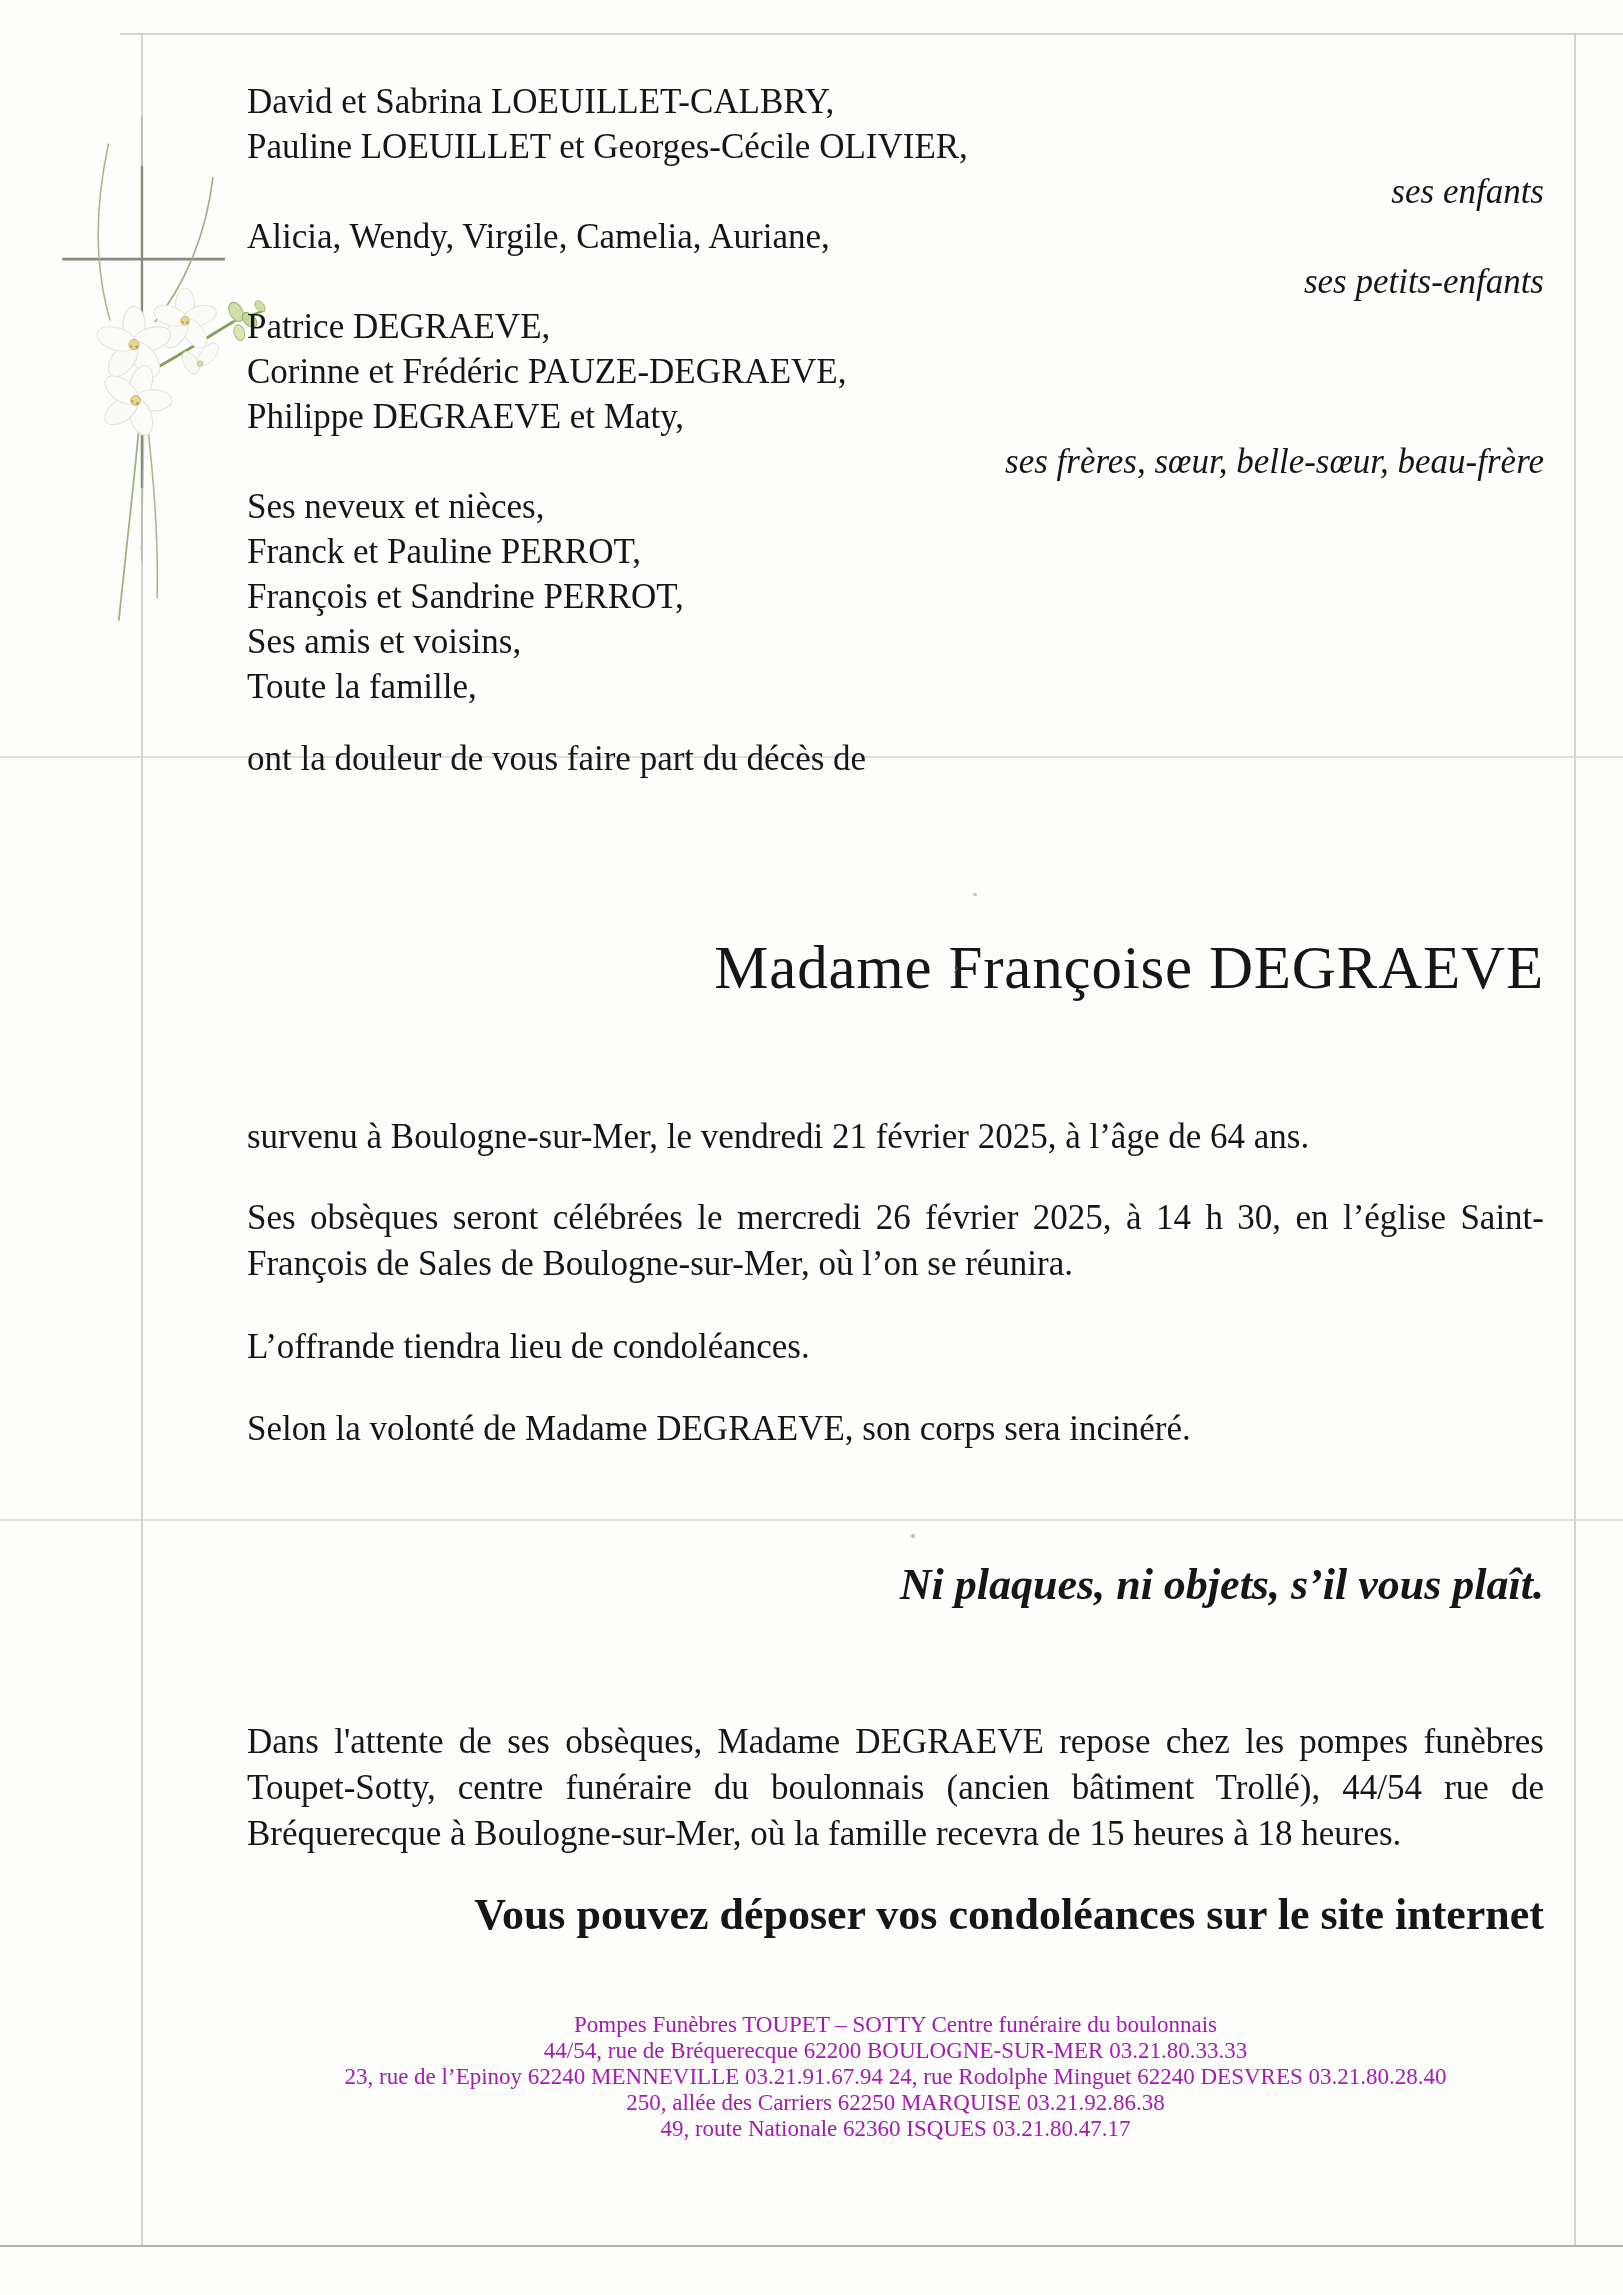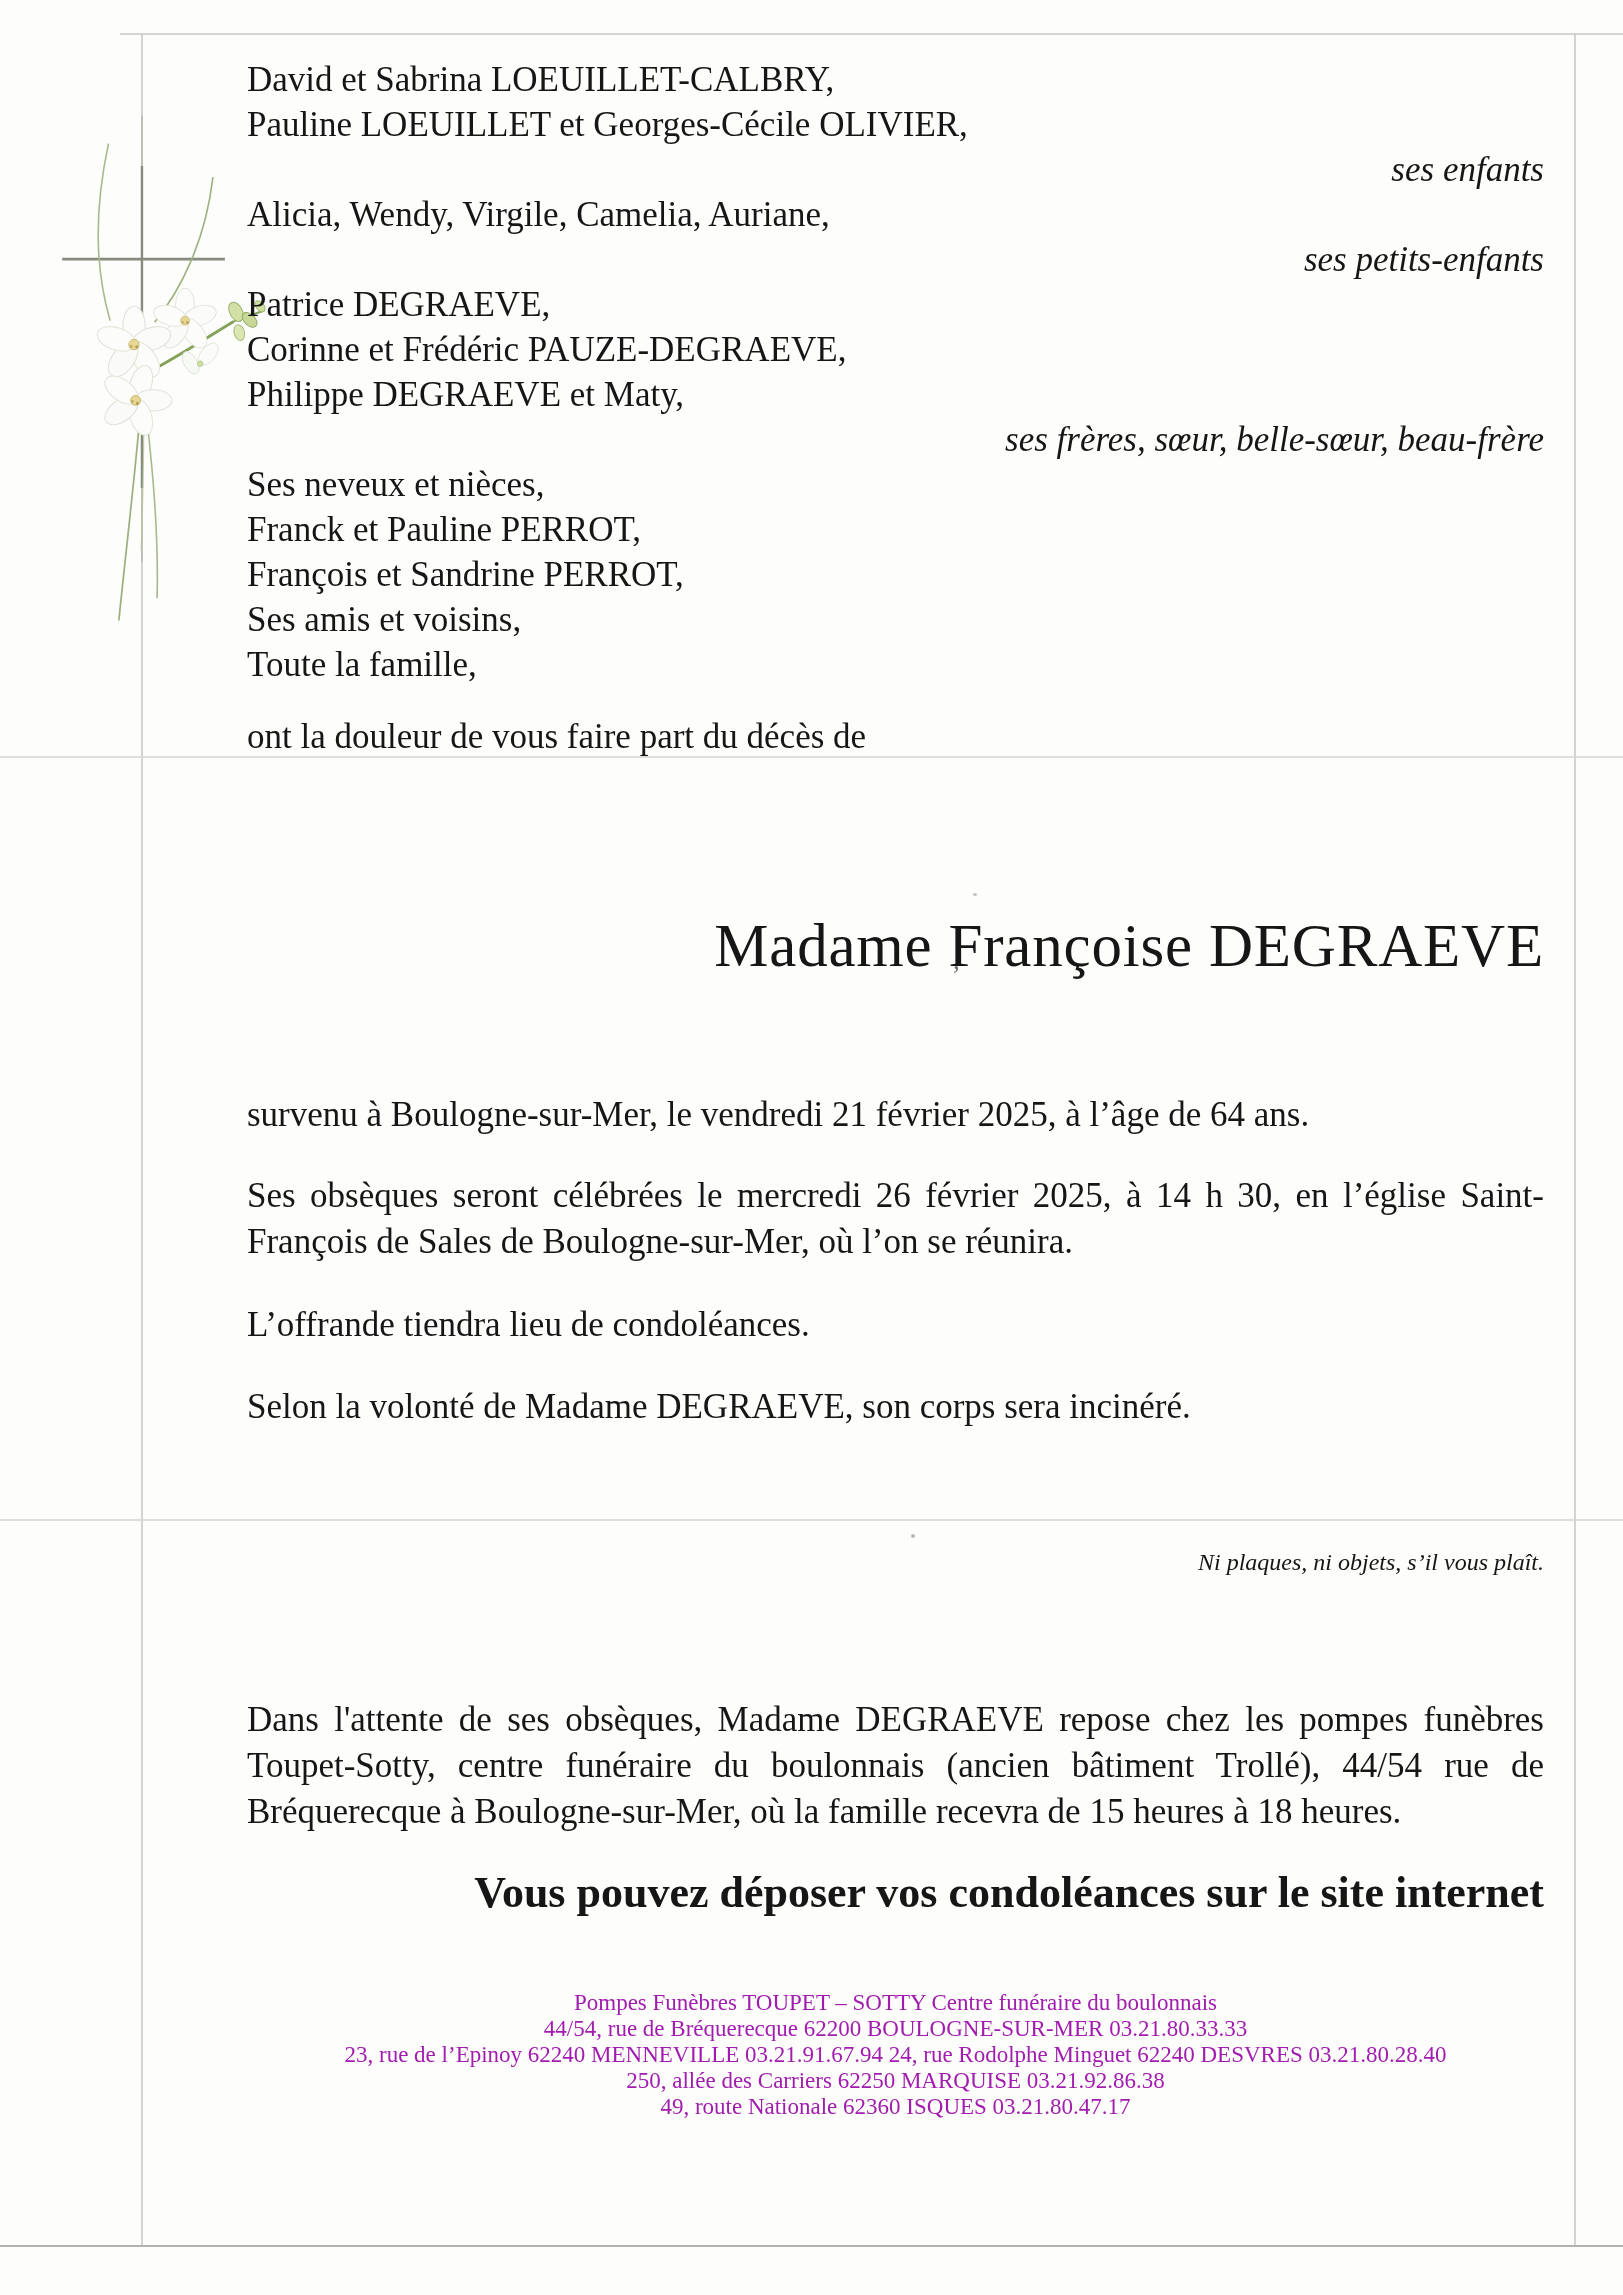--- a/index.html
+++ b/index.html
@@ -20,34 +20,34 @@
   .fold-h.one{top:756px;}
   .fold-h.two{top:1519px;}
   .page-edge-bottom{position:absolute;left:0;top:2245px;width:100%;height:2.4px;background:#b2b2ae;}
   
   .decoration{position:absolute;left:0;top:0;z-index:2;}
   
   .content{
     position:absolute;left:247px;top:0;width:1297px;z-index:3;
     font-size:35px;line-height:45px;
   }
-  .family-block{padding-top:57px;}
+  .family-block{padding-top:79px;}
   .family-block .line{white-space:nowrap;}
   .family-block .relation{text-align:right;font-style:italic;}
   .intro-line{margin-top:27px;line-height:45px;}
   .deceased-title{
     margin-top:153px;line-height:67px;font-size:61px;font-weight:normal;
     text-align:right;letter-spacing:0.8px;white-space:nowrap;
   }
   .para{line-height:46px;}
   .para.p1{margin-top:113px;}
   .para.p2{margin-top:35px;text-align:justify;}
   .para.p3{margin-top:37px;}
   .para.p4{margin-top:36px;}
-  .no-plaques{margin-top:110px;line-height:45px;font-size:24px;font-weight:normal;font-style:italic;text-align:right;}
+  .no-plaques{margin-top:110px;line-height:45px;font-size:44px;font-weight:bold;font-style:italic;text-align:right;}
   .para.p5{margin-top:112px;text-align:justify;}
   .condolences{margin-top:37px;font-size:44px;font-weight:bold;line-height:41px;text-align:right;}
   .footer{margin-top:77px;font-size:23px;line-height:26px;text-align:center;color:#a21caf;}
   
   .speck{position:absolute;border-radius:50%;background:#777;z-index:4;}
   .speck.a{left:973px;top:893px;width:4px;height:3.2px;opacity:.45;}
   .speck.b{left:911px;top:1534px;width:4px;height:4px;opacity:.5;}
   .speck-comma{
     position:absolute;left:953px;top:945px;z-index:4;
     font-size:27px;color:#4a4a4a;opacity:.8;font-family:"Liberation Serif",serif;

